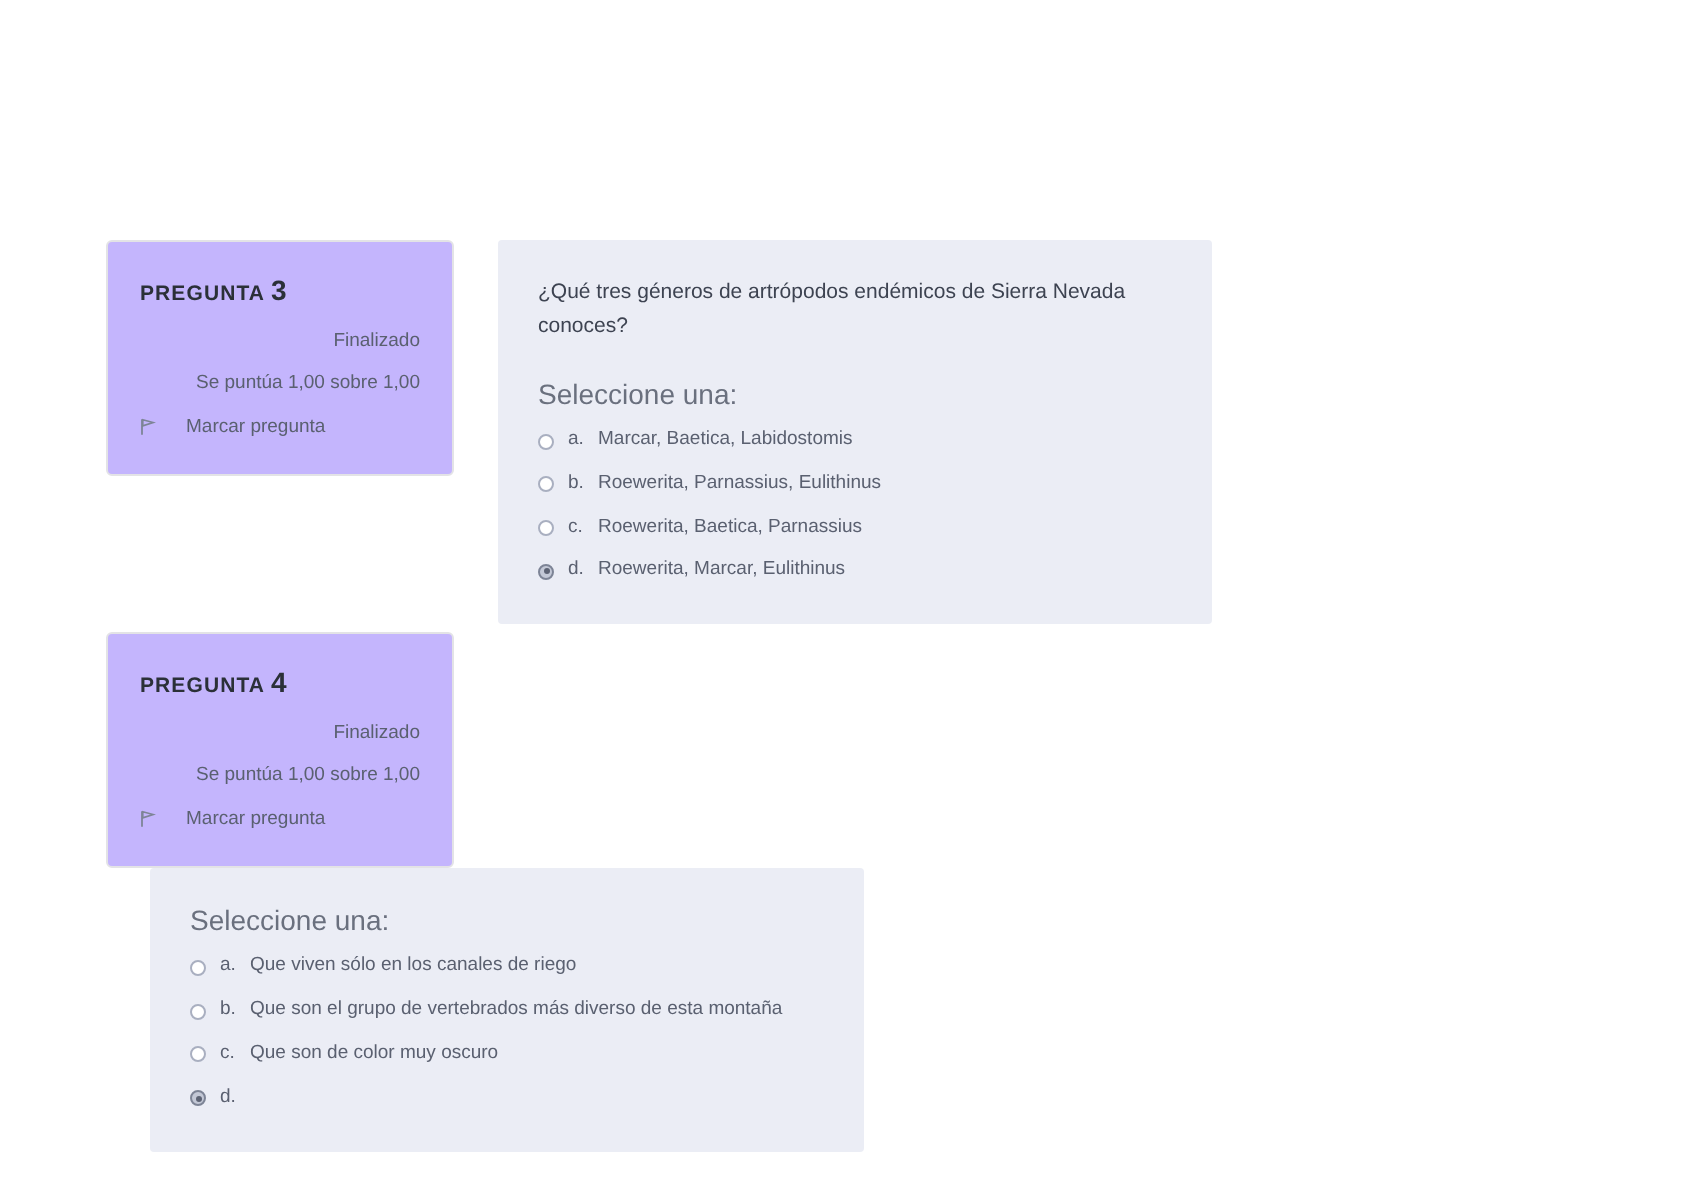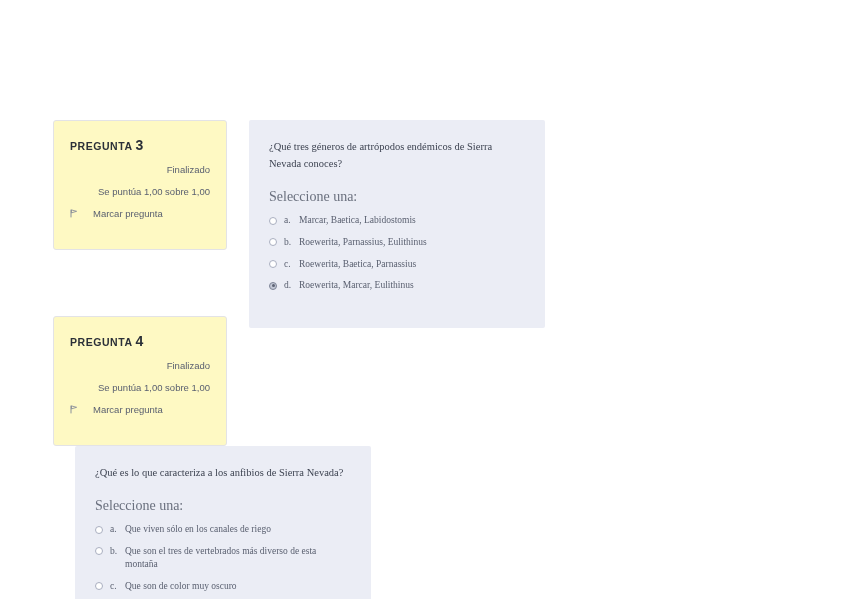--- a/index.html
+++ b/index.html
@@ -30,24 +30,24 @@
     display: flex;
     align-items: flex-start;
   }
   .qblock-1 { left: 53px; top: 120px; }
   .qblock-2 { left: 53px; top: 316px; flex-direction: column; }
 
   
   .qinfo {
     width: 174px;
     box-sizing: border-box;
-    background: #fef9c3;
+    background: #c4b5fd;
     border: 1px solid #e3e3e6;
     border-radius: 3px;
-    padding: 17px 16px 30px 16px;
+    padding: 17px 16px 18px 16px;
     min-height: 105px;
   }
   .qinfo-title {
     font-size: 10.5px;
     font-weight: bold;
     letter-spacing: 0.55px;
     color: #2b3038;
     margin: 0 0 11px 0;
     line-height: 1.1;
     text-transform: uppercase;
@@ -81,26 +81,25 @@
     width: 8px;
     height: 9px;
     flex: 0 0 auto;
     position: relative;
     top: 0px;
   }
 
   
   .qcontent {
     margin-left: 22px;
-    width: 296px;
+    width: 357px;
     box-sizing: border-box;
     background: #ebedf5;
     border-radius: 2px;
-    padding: 18px 22px 36px 20px;
-    font-family: Liberation Serif, serif;
+    padding: 18px 22px 20px 20px;
   }
   .qtext {
     font-size: 10.5px;
     line-height: 1.62;
     color: #3d4351;
     margin: 0 0 17px 0;
     max-width: 300px;
   }
   .qselect-label {
     font-size: 14px;
@@ -223,32 +222,31 @@
           <svg width="8" height="9" viewBox="0 0 8 9" aria-hidden="true">
             <path d="M1 0.6 L1 8.4" stroke="#7d8496" stroke-width="0.9" fill="none"></path>
             <path d="M1.4 0.9 L6.6 2.3 L1.4 3.9 Z" fill="none" stroke="#7d8496" stroke-width="0.8"></path>
           </svg>
         </span>
         <span>Marcar pregunta</span>
       </p>
     </div>
 
     <div class="qcontent">
-      <p class="qtext">¿Qué es lo que caracteriza a los anfibios de Sierra Nevada?</p>
       <p class="qselect-label">Seleccione una:</p>
       <ul class="answers">
         <li class="answer">
           <span class="radio"></span>
           <span class="ans-letter">a.</span>
           <span class="ans-text">Que viven sólo en los canales de riego</span>
         </li>
         <li class="answer">
           <span class="radio"></span>
           <span class="ans-letter">b.</span>
-          <span class="ans-text">Que son el tres de vertebrados más diverso de esta montaña</span>
+          <span class="ans-text">Que son el grupo de vertebrados más diverso de esta montaña</span>
         </li>
         <li class="answer">
           <span class="radio"></span>
           <span class="ans-letter">c.</span>
           <span class="ans-text">Que son de color muy oscuro</span>
         </li>
         <li class="answer">
           <span class="radio checked"></span>
           <span class="ans-letter">d.</span>
         </li>

